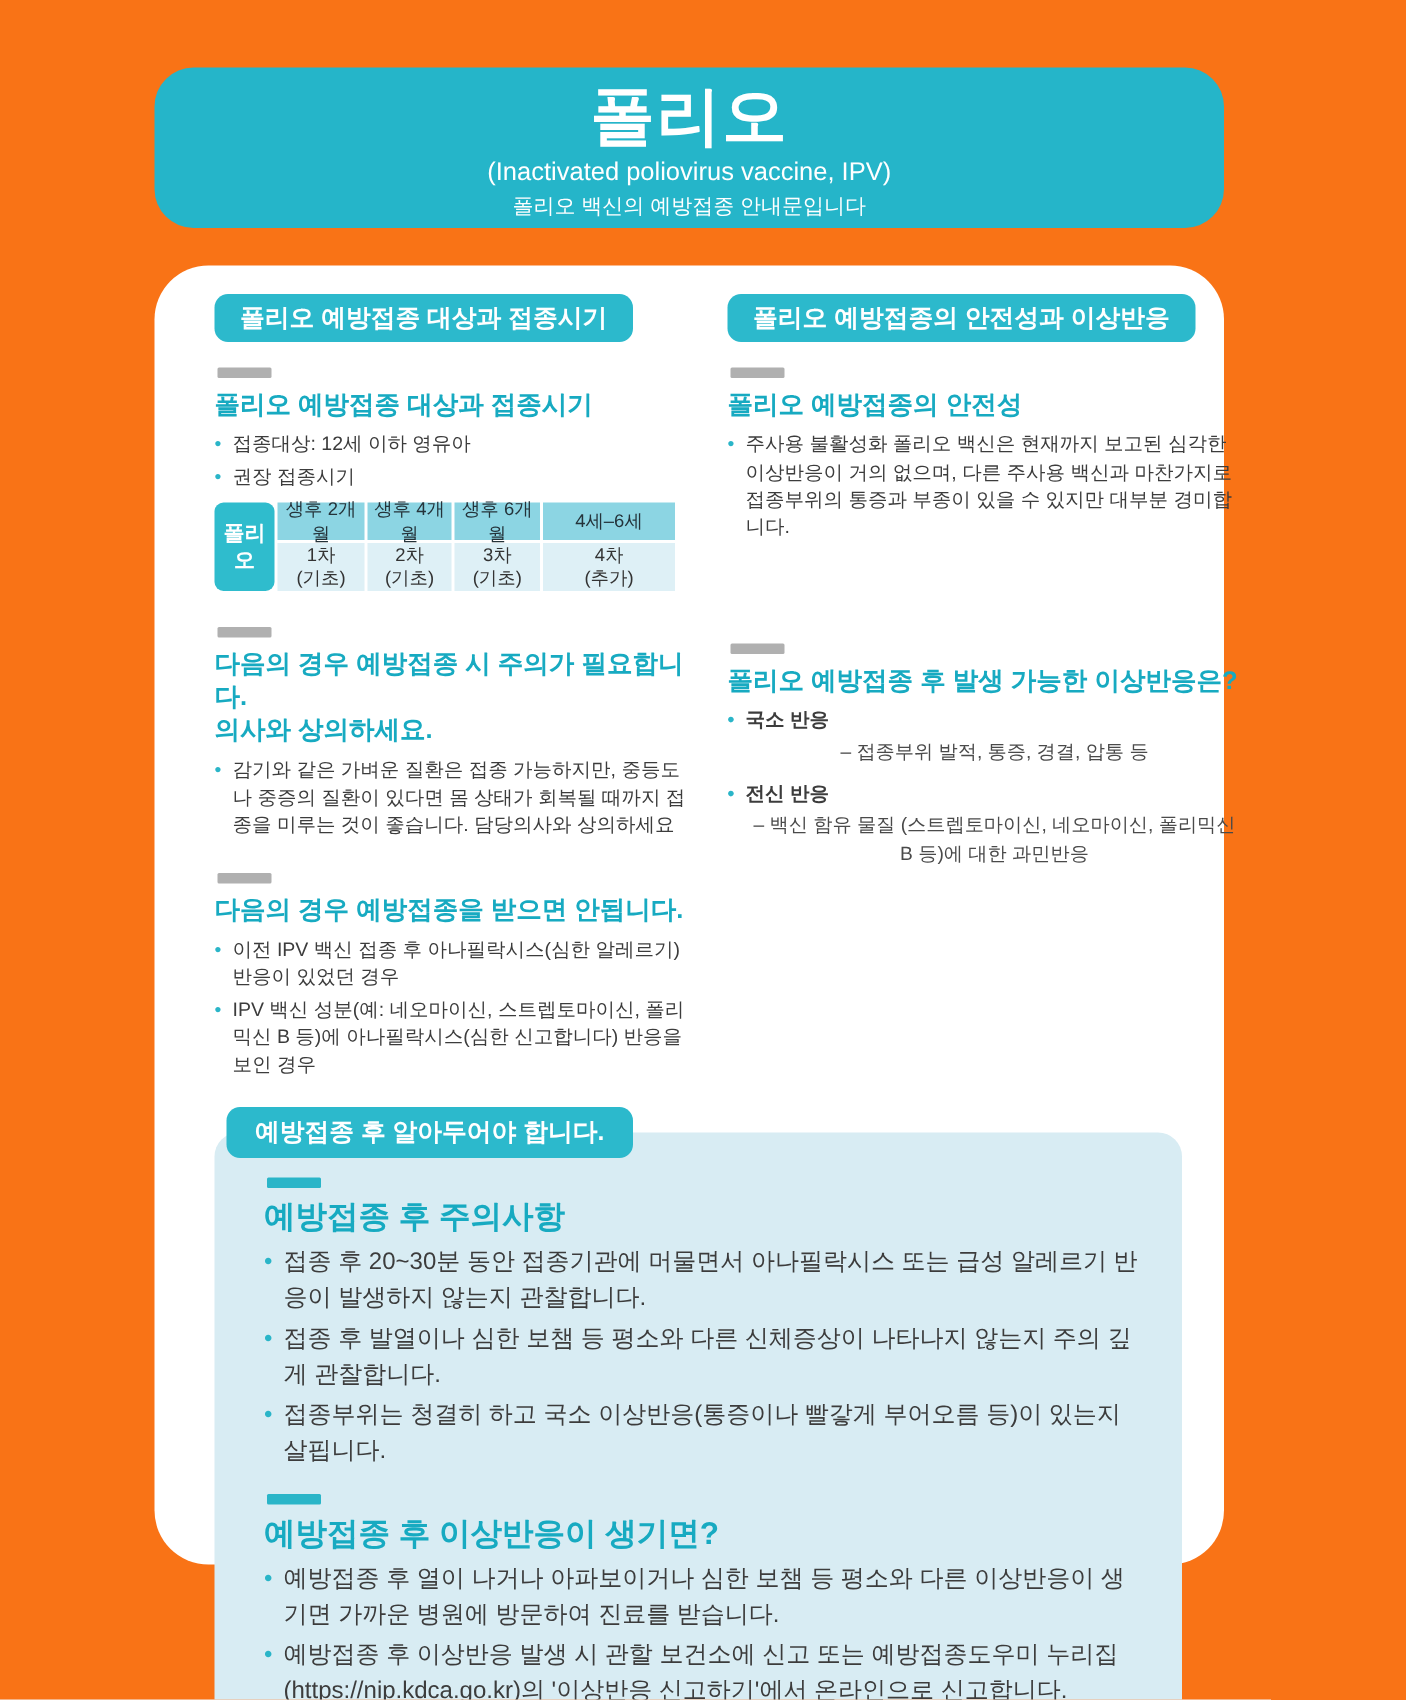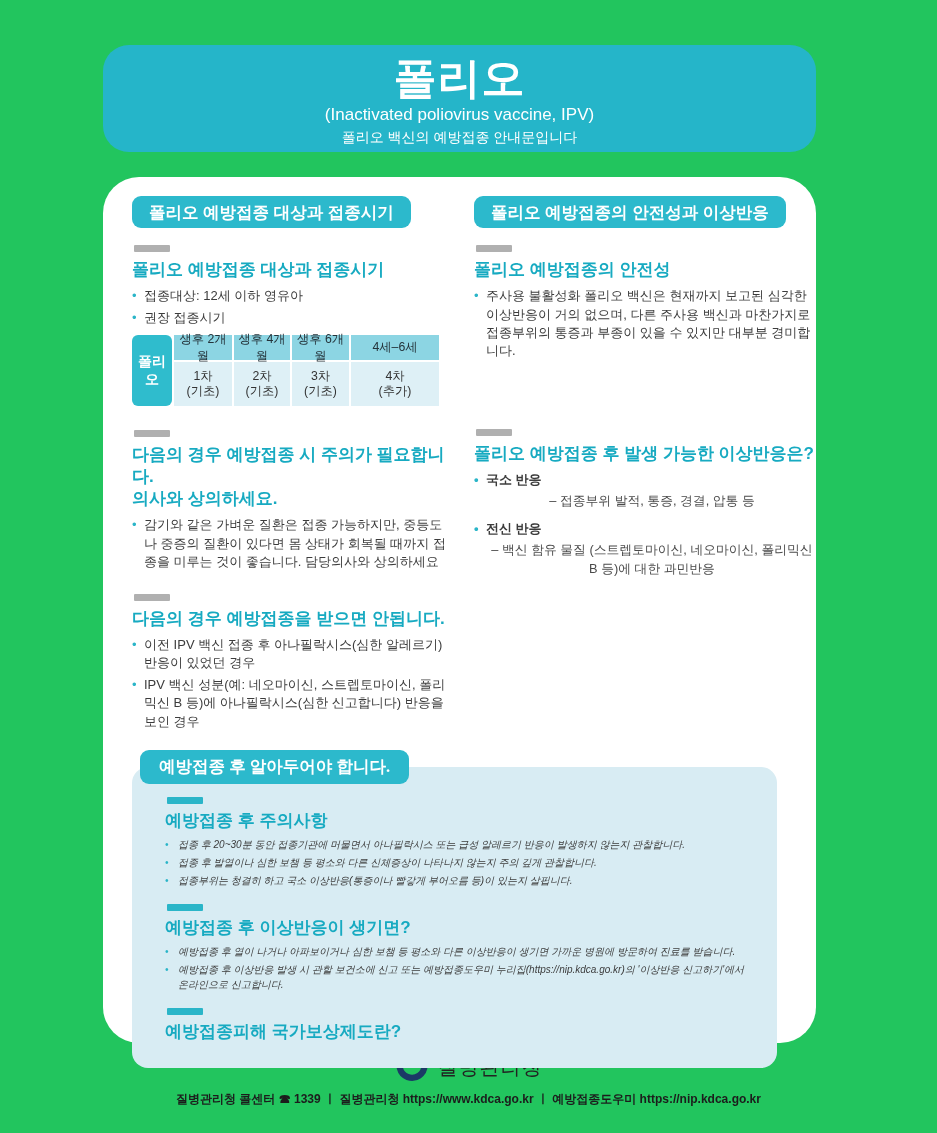--- a/index.html
+++ b/index.html
@@ -2,37 +2,37 @@
 <html lang="ko"><head>
 <meta charset="utf-8">
 <style>
   * { margin:0; padding:0; box-sizing:border-box; }
   html,body { width:937px; }
   body {
     font-family:"Liberation Sans", sans-serif;
     background:#dfeff5;
     color:#3c3c3c;
   }
-  .page { position:relative; width:937px; height:1133px; background:#22c55e; overflow:hidden; }
+  .page { position:relative; width:937px; height:1133px; background:#f97316; overflow:hidden; }
 
   
   .hero {
     position:absolute; left:103px; top:45px; width:713px; height:107px;
     background:#25b5c9; border-radius:26px; text-align:center; color:#fff;
     padding-top:9px;
   }
   .hero-title { font-size:43px; font-weight:bold; letter-spacing:1px; line-height:1.15; }
   .hero-sub   { font-size:17px; line-height:1.25; margin-top:1px; }
   .hero-desc  { font-size:14px; line-height:1.3; margin-top:2px; }
 
   
   .card {
     position:absolute; left:103px; top:177px; width:713px; height:866px;
     background:#ffffff; border-radius:36px;
-    padding:19px 29px 0 29px;
+    padding:19px 29px 0 40px;
   }
   .cols { display:flex; gap:26px; }
   .col-left  { width:316px; flex:none; }
   .col-right { width:342px; flex:none; }
 
   .pill {
     display:inline-block; background:#2cb9cc; color:#fff; font-weight:bold;
     font-size:16.5px; line-height:32px; height:32px; padding:0 17px;
     border-radius:9px; white-space:nowrap;
   }
@@ -54,41 +54,41 @@
   .sched {
     display:grid; grid-template-columns:40px 58px 56px 57px 88px;
     gap:2px; margin:8px 0 0 0; width:307px;
   }
   .sched .cell { display:flex; align-items:center; justify-content:center; text-align:center; }
   .sched .label {
     grid-row:1 / span 2; background:#2fbccd; color:#fff; font-weight:bold;
     font-size:14px; border-radius:6px;
   }
   .sched .head { background:#8cd5e3; height:25px; font-size:12.3px; color:#24333a; }
-  .sched .dose { background:#def0f6; height:44px; font-size:12.3px; color:#333; flex-direction:column; line-height:1.25; }
+  .sched .dose { background:#def0f6; height:32px; font-size:12.3px; color:#333; flex-direction:column; line-height:1.25; }
 
   
   .bottom { margin-top:16px; position:relative; }
   .bottom-pill {
     position:relative; z-index:2; margin-left:8px;
     display:inline-block; background:#2cb9cc; color:#fff; font-weight:bold;
-    font-size:16.5px; line-height:34px; height:34px; padding:0 19px; border-radius:9px;font-family:Liberation Serif, serif;
+    font-size:16.5px; line-height:34px; height:34px; padding:0 19px; border-radius:9px;
   }
   .bottom-box {
     position:relative; z-index:1; margin-top:-17px; width:645px;
     background:#d8ecf3; border-radius:16px;
     padding:30px 24px 20px 33px;
   }
-  .bx-title { color:#17aac1; font-weight:bold; font-size:17px; margin-bottom:5px; }
+  .bx-title { color:#17aac1; font-weight:bold; font-size:21px; margin-bottom:5px; }
   .bottom-box .dash { margin:0 0 5px 2px; width:36px; height:7px; }
   .bx-sec { margin-bottom:16px; }
   ul.bxlist { list-style:none; }
   ul.bxlist li {
-    position:relative; padding-left:13px; font-size:10px; line-height:1.5;
-    margin-bottom:3px; color:#3c3c3c;font-style:italic;
+    position:relative; padding-left:13px; font-size:16px; line-height:1.5;
+    margin-bottom:3px; color:#3c3c3c;
   }
   ul.bxlist li::before { content:"•"; position:absolute; left:0; top:0; color:#2ab5c8; }
   .note { color:#2aa9bf; font-size:12.4px; line-height:1.5; padding-left:18px; margin:2px 0 6px 0; }
 
   
   .footer { position:absolute; left:0; top:1048px; width:937px; text-align:center; }
   .agency-row { display:flex; align-items:center; justify-content:center; gap:9px; height:38px; }
   .agency-name { font-size:20px; color:#222; letter-spacing:1px; }
   .contact { margin-top:5px; font-size:12px; font-weight:bold; color:#1c1c1c; letter-spacing:0; }
 </style>

